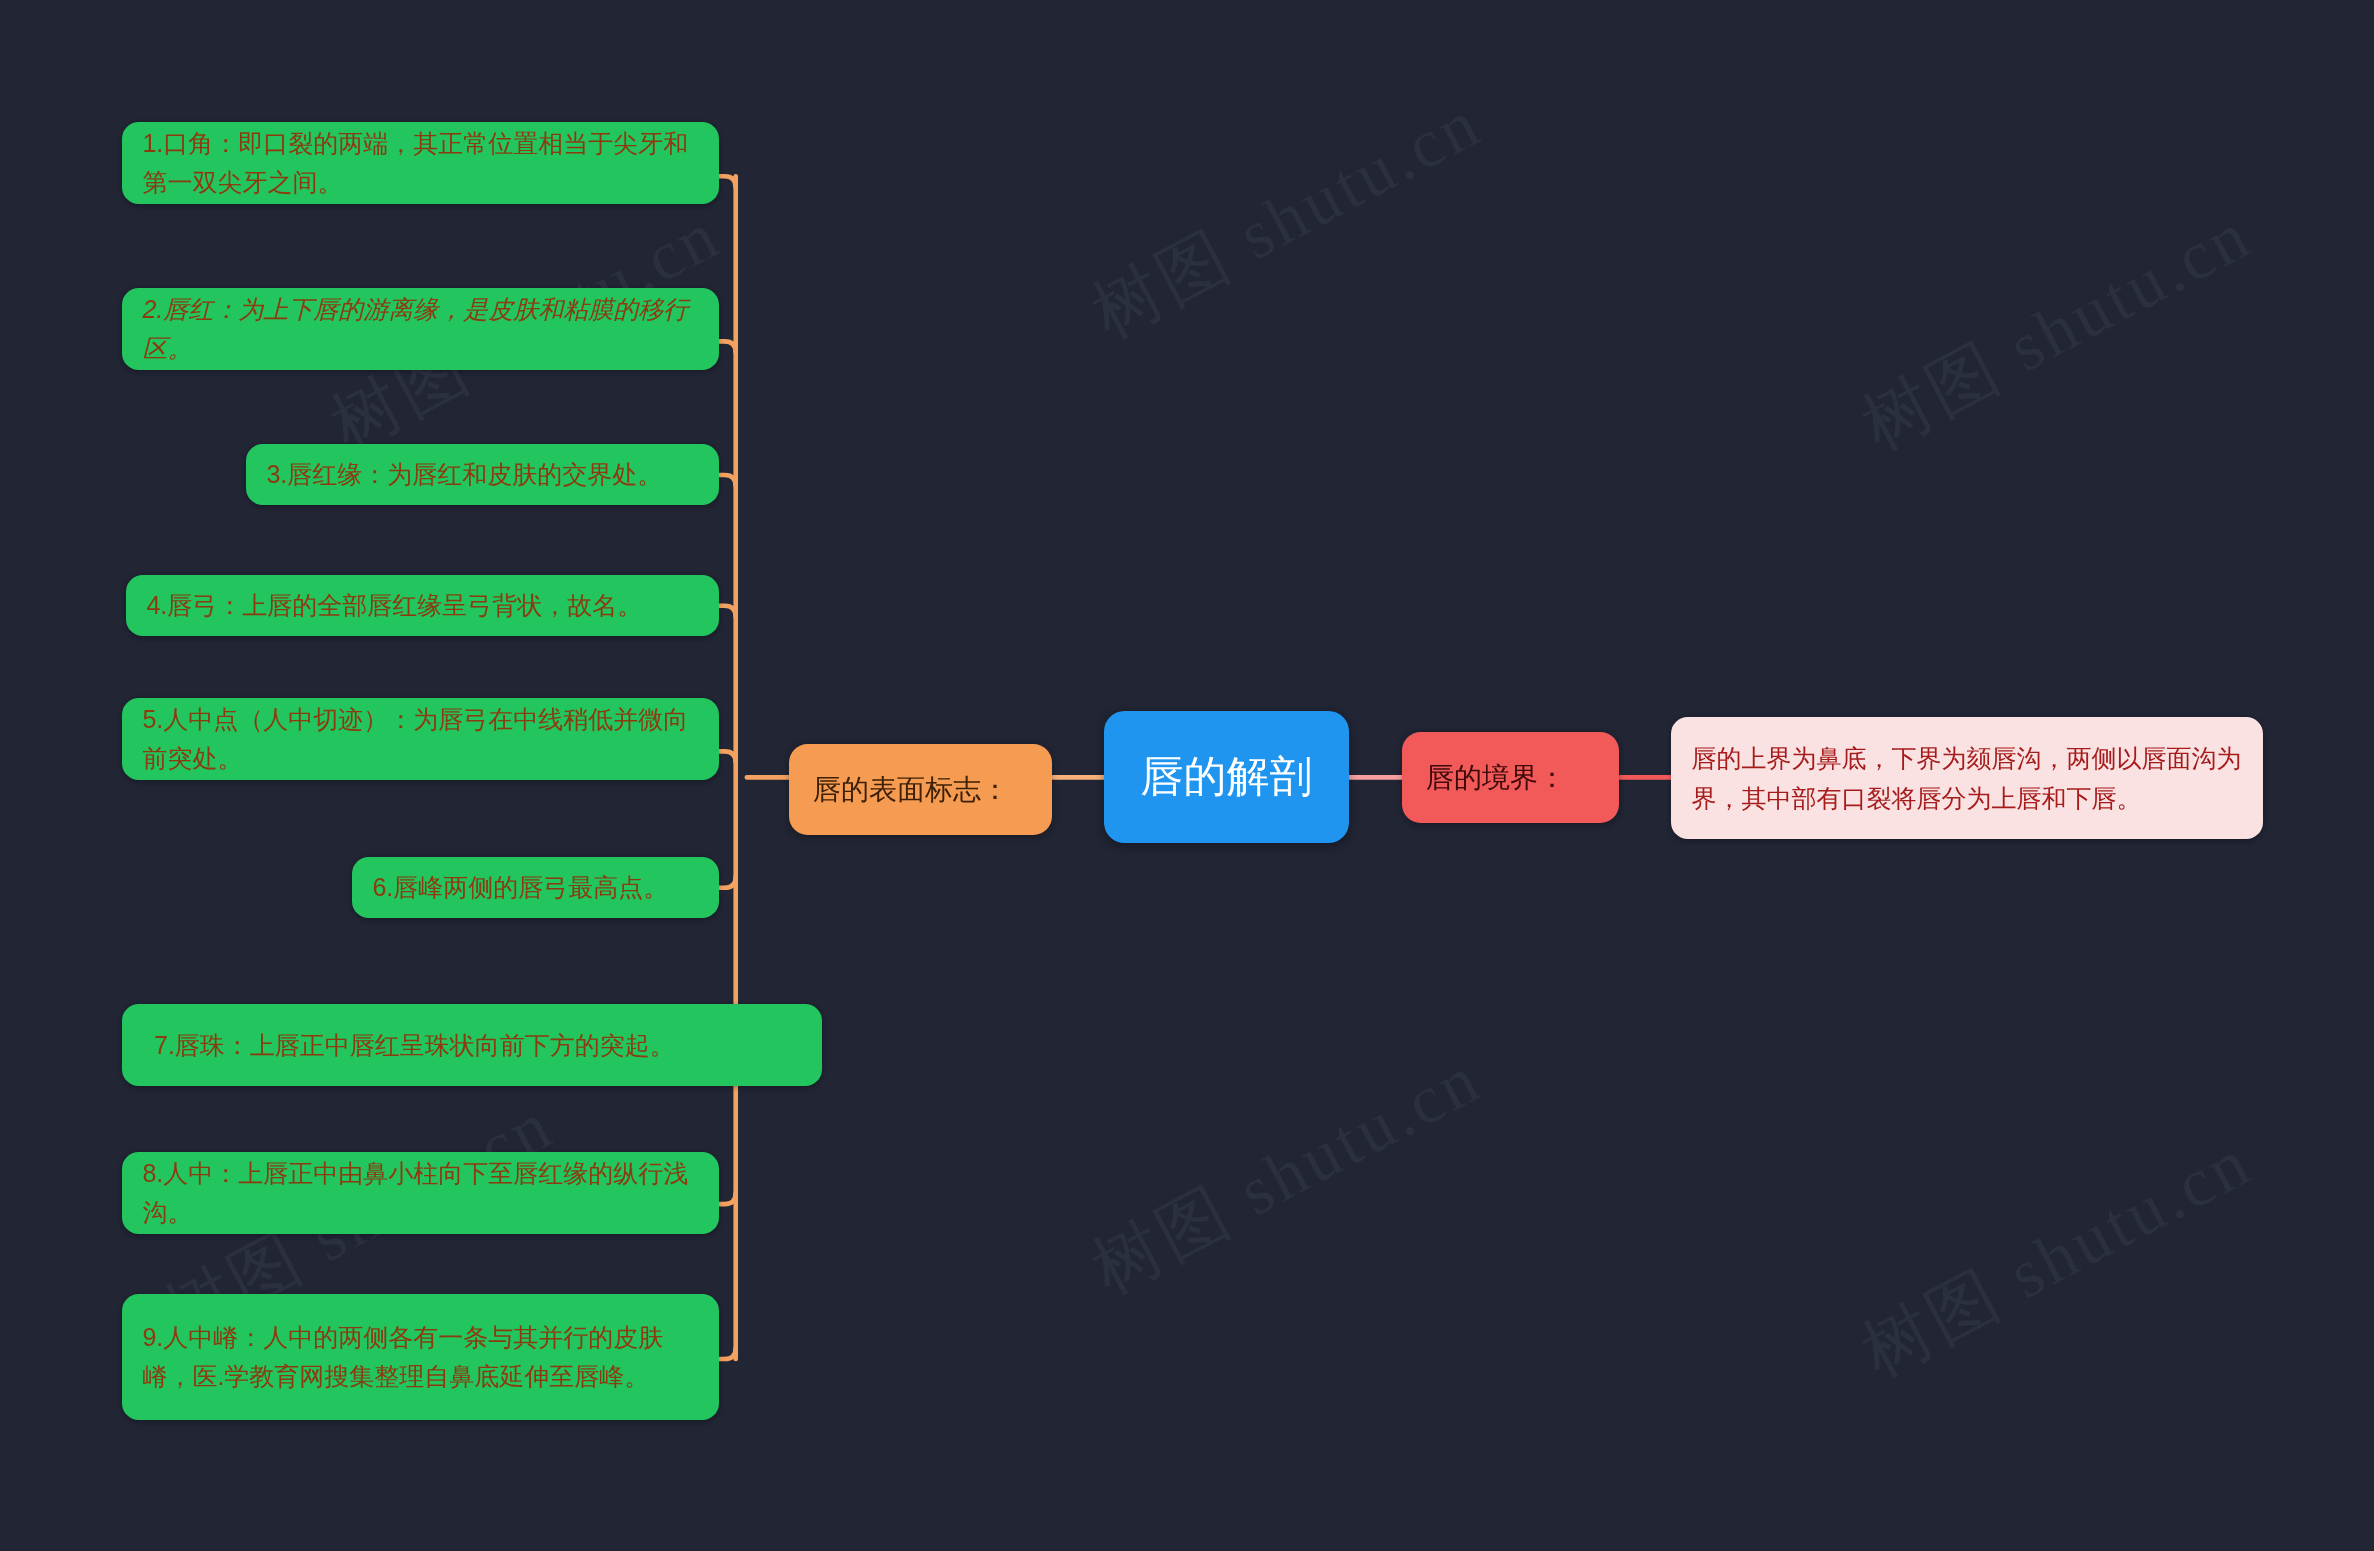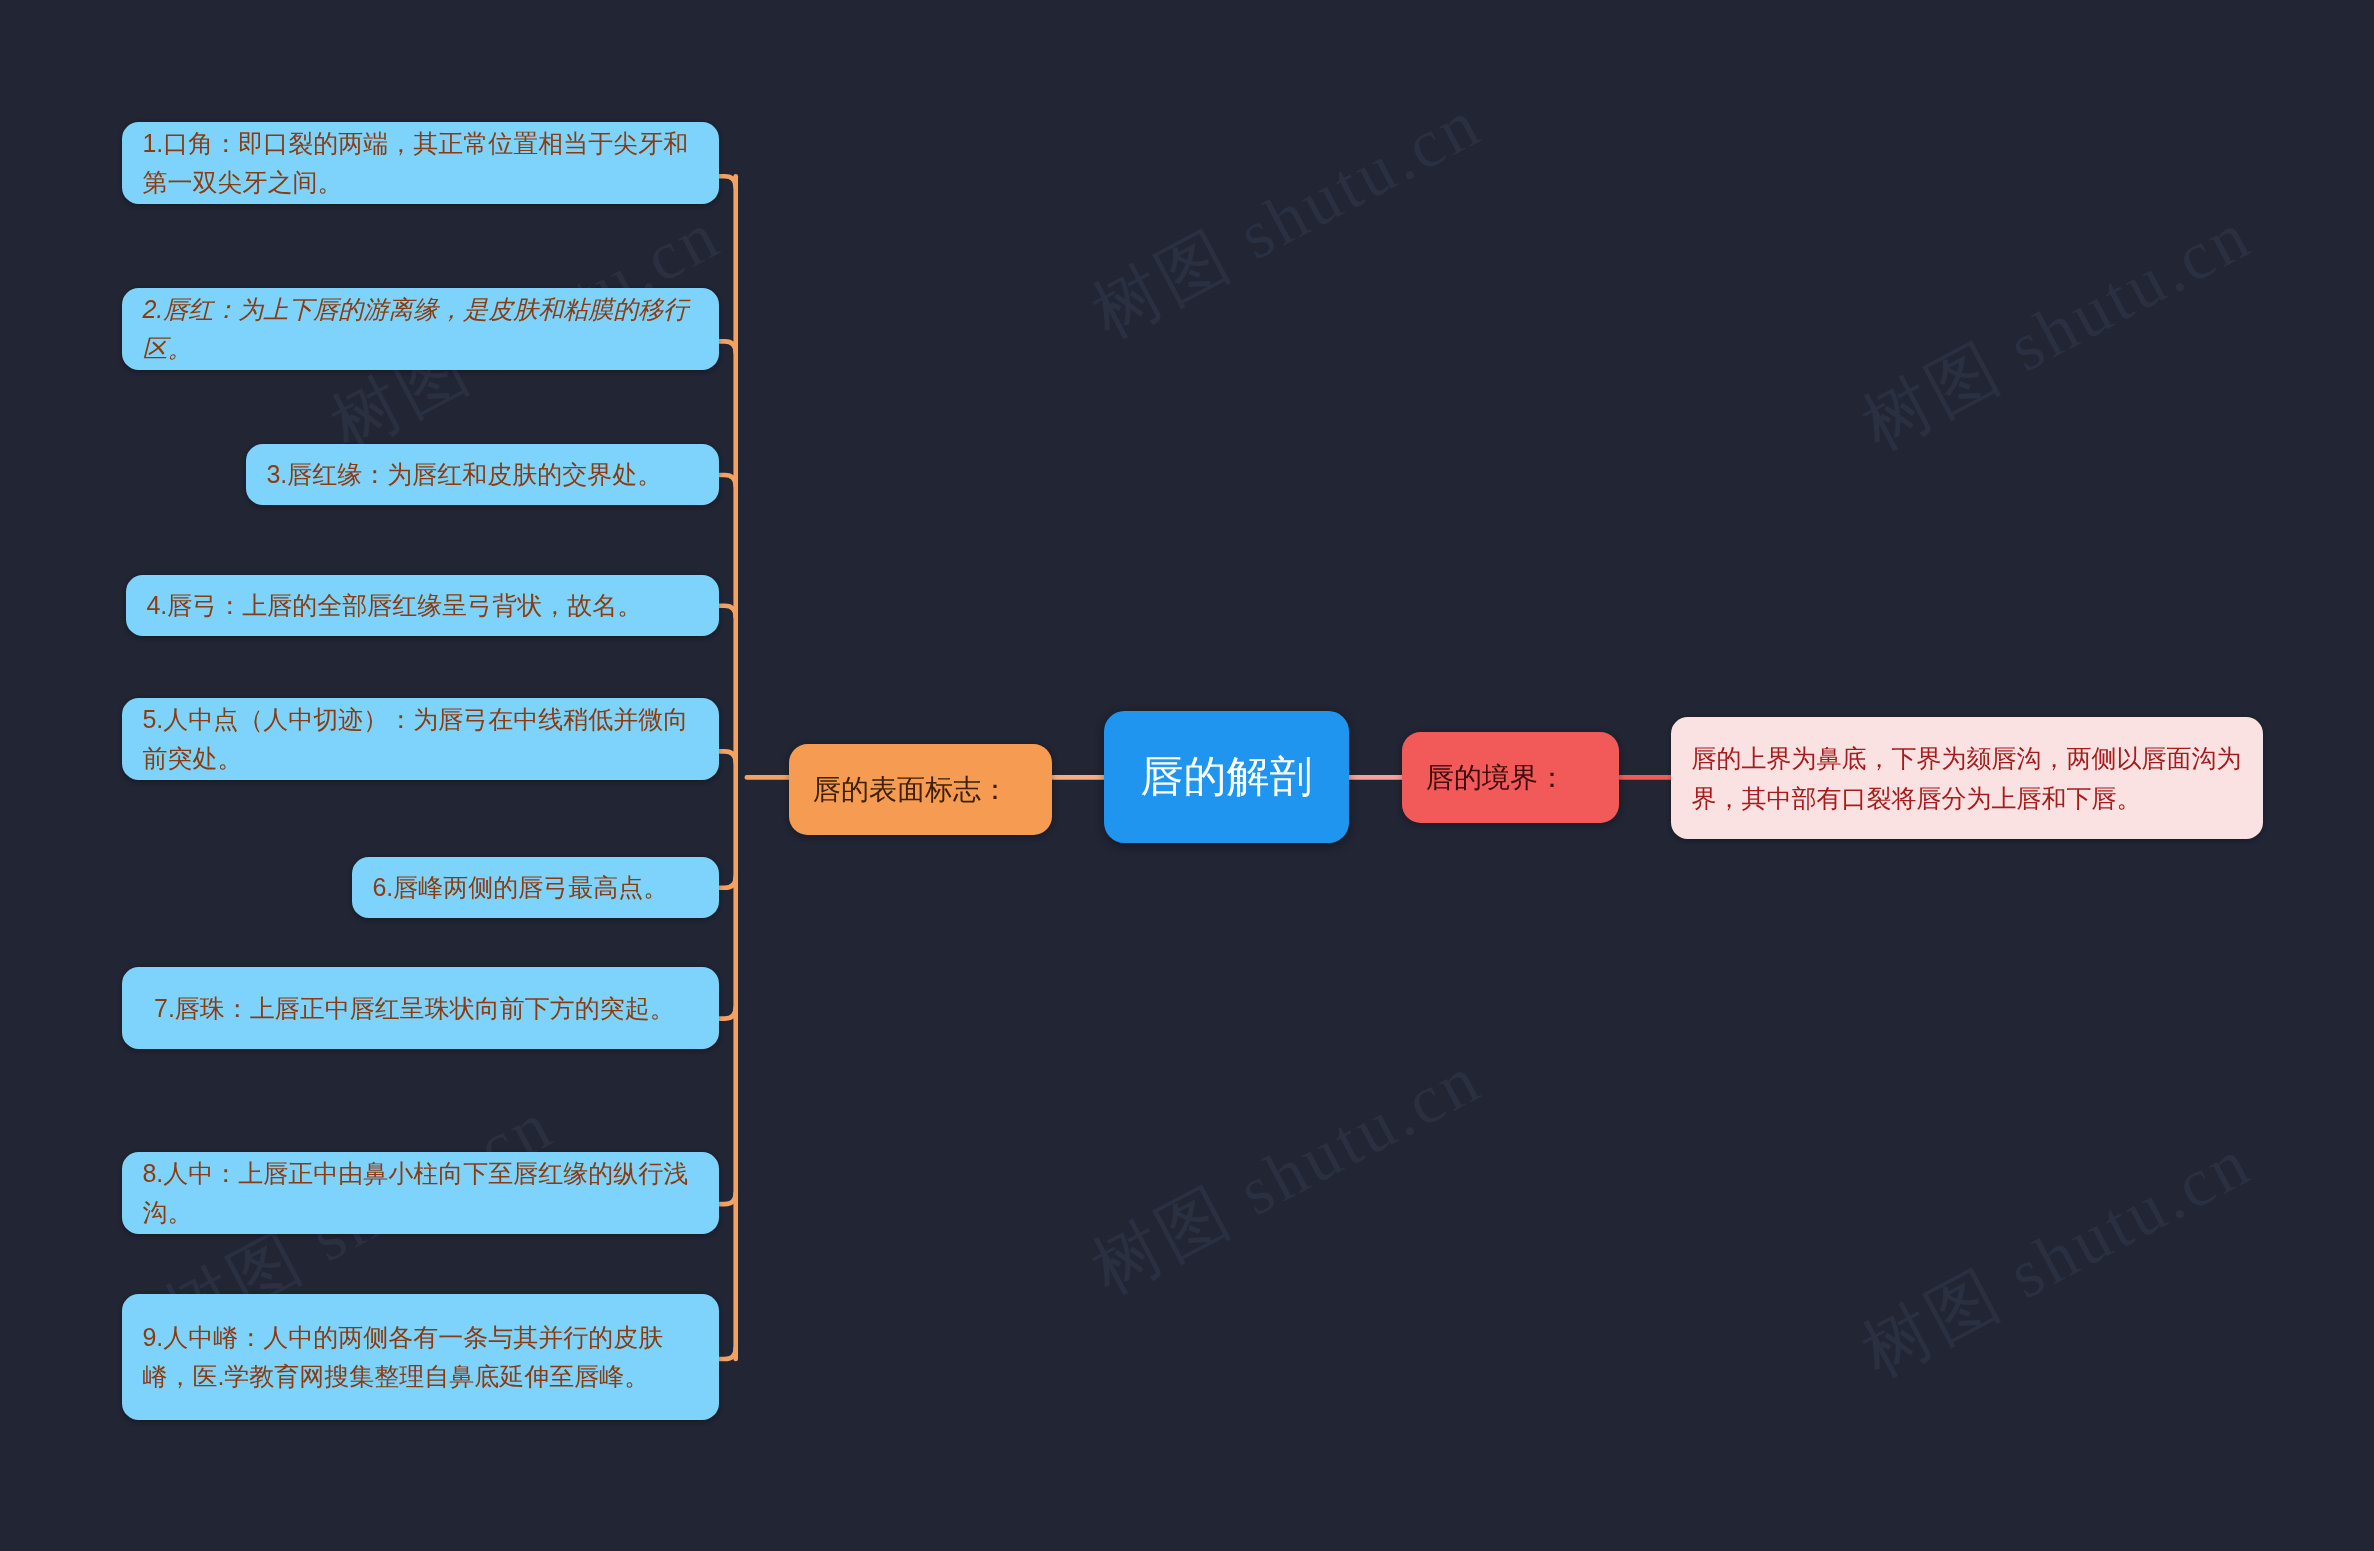--- a/index.html
+++ b/index.html
@@ -36,21 +36,21 @@
     box-sizing:border-box;
     display:flex;
     align-items:center;
     border-radius:15px;
     z-index:2;
   }
   .node .txt{display:block;width:100%;}
 
   
   .leaf{
-    background:#7dd3fc;
+    background:#22c55e;
     color:#8C3B0F;
     font-size:25px;
     line-height:1.55;
     padding:13px 20.4px;
     border-radius:16.7px;
     box-shadow:0 1.9px 5.6px rgba(0,0,0,.28);
   }
 
   
   .branch{
@@ -141,21 +141,21 @@
   </div>
 
   <div class="node leaf" style="left:122px;top:698px;width:597px;height:82px;">
     <span class="txt">5.人中点（人中切迹）：为唇弓在中线稍低并微向前突处。</span>
   </div>
 
   <div class="node leaf" style="left:352px;top:857px;width:367px;height:61px;">
     <span class="txt">6.唇峰两侧的唇弓最高点。</span>
   </div>
 
-  <div class="node leaf" style="left:122px;top:967px;width:597px;height:82px;padding-left:32px;">
+  <div class="node leaf" style="left:122px;top:1004px;width:700px;height:82px;padding-left:32px;">
     <span class="txt">7.唇珠：上唇正中唇红呈珠状向前下方的突起。</span>
   </div>
 
   <div class="node leaf" style="left:122px;top:1152px;width:597px;height:82px;">
     <span class="txt">8.人中：上唇正中由鼻小柱向下至唇红缘的纵行浅沟。</span>
   </div>
 
   <div class="node leaf" style="left:122px;top:1294px;width:597px;height:126px;">
     <span class="txt">9.人中嵴：人中的两侧各有一条与其并行的皮肤嵴，医.学教育网搜集整理自鼻底延伸至唇峰。</span>
   </div>

